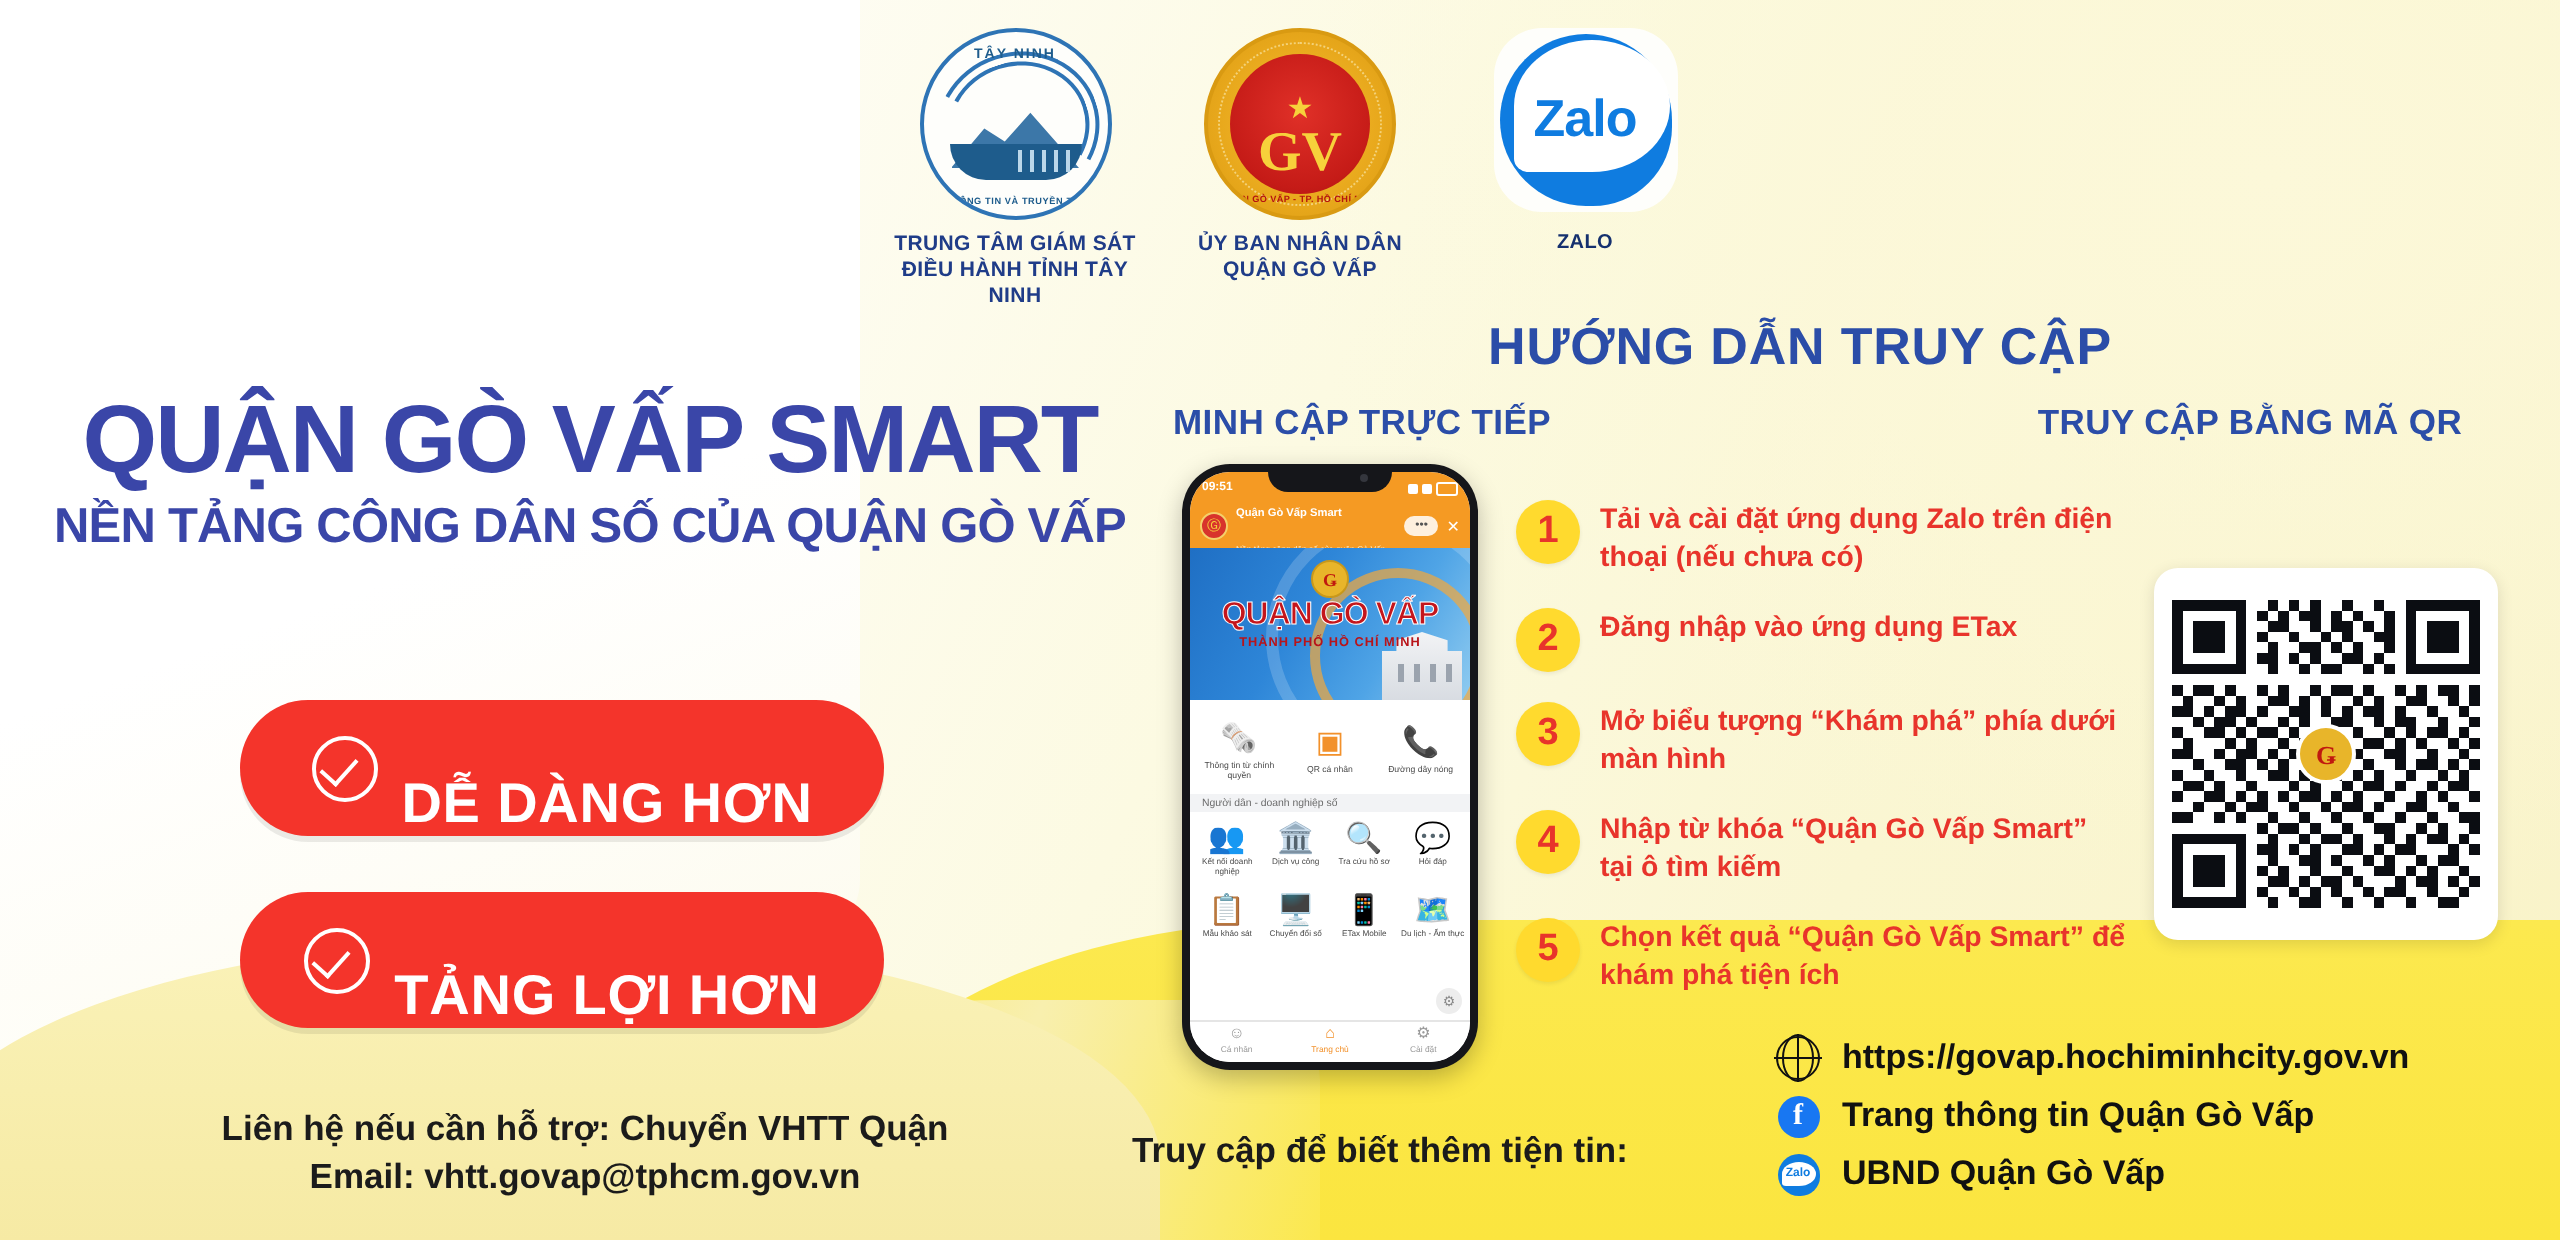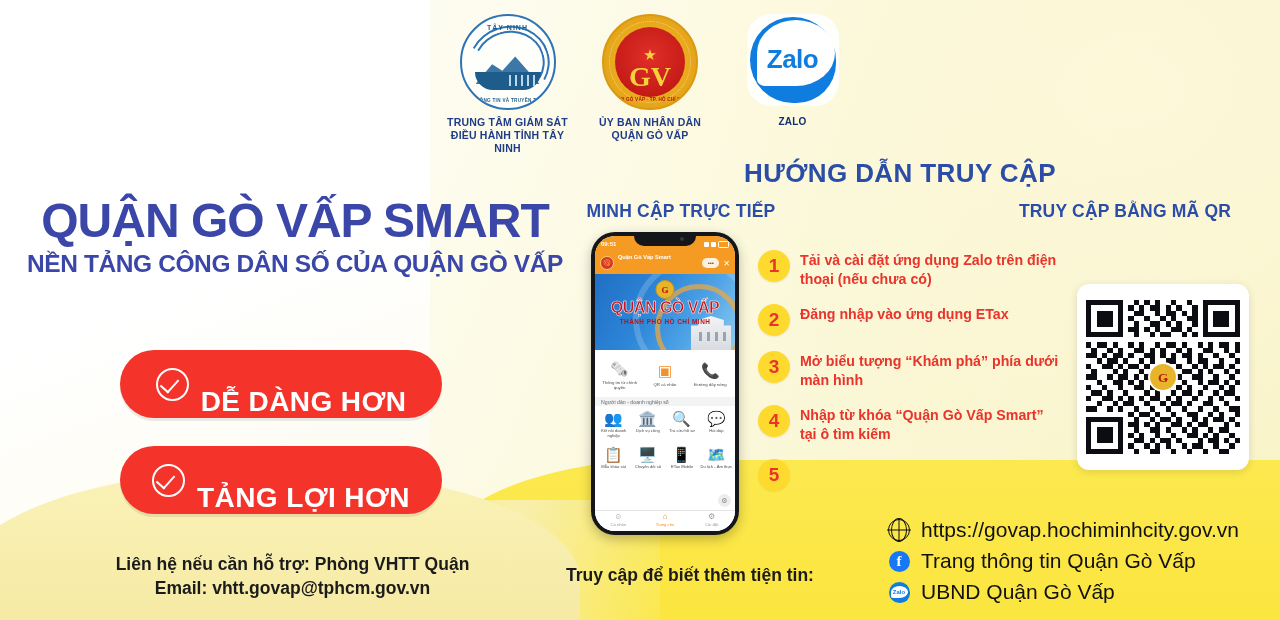--- a/index.html
+++ b/index.html
@@ -191,21 +191,21 @@
   .globe i{position:absolute;left:2px;top:-1.8px;bottom:-1.8px;right:2px;border:1.5px solid #111;
     border-radius:50%;}
   .fb{width:21px;height:21px;border-radius:50%;background:#1877F2;color:#fff;font-size:15px;
     font-weight:bold;display:flex;align-items:center;justify-content:center;
     font-family:"Liberation Serif",serif;}
   .zl{width:21px;height:21px;border-radius:50% 50% 46% 50%;background:#0F7CE0;position:relative;
     display:flex;align-items:center;justify-content:center;}
   .zl span{position:absolute;left:2px;top:4px;right:2px;height:12px;background:#fff;
     border-radius:50% 50% 50% 12%;font-size:6px;color:#0F7CE0;font-weight:bold;
     display:flex;align-items:center;justify-content:center;}
-  .link-tx{font-size:21px;font-weight:normal;color:#111;}
+  .link-tx{font-size:17px;font-weight:bold;color:#111;}
 </style>
 </head>
 <body>
 
 <div id="stage">
 
   <div class="bg-base"></div>
   <div class="bg-glow"></div>
   <div class="bg-white-left"></div>
   <div class="bg-band-right2"></div>
@@ -272,21 +272,21 @@
   <div class="cta one">
     <span class="chk"></span>
     <span class="cta-label">DỄ DÀNG HƠN</span>
   </div>
   <div class="cta two">
     <span class="chk"></span>
     <span class="cta-label">TẢNG LỢI HƠN</span>
   </div>
 
   <div class="contact-left">
-    <div>Liên hệ nếu cần hỗ trợ: Phòng VHTT Quận</div>
+    <div>Liên hệ nếu cần hỗ trợ: Chuyển VHTT Quận</div>
     <div>Email: vhtt.govap@tphcm.gov.vn</div>
   </div>
 
   <div class="guide-title">HƯỚNG DẪN TRUY CẬP</div>
   <div class="sec-direct">MINH CẬP TRỰC TIẾP</div>
   <div class="sec-qr">TRUY CẬP BẰNG MÃ QR</div>
 
   <div class="phone">
     <div class="notch">
         <i></i>
@@ -410,20 +410,21 @@
     <div class="step">
       <div class="step-n">3</div>
       <div class="step-t">Mở biểu tượng “Khám phá” phía dưới màn hình</div>
     </div>
     <div class="step">
       <div class="step-n">4</div>
       <div class="step-t">Nhập từ khóa “Quận Gò Vấp Smart” tại ô tìm kiếm</div>
     </div>
     <div class="step">
       <div class="step-n">5</div>
+      <div class="step-t">Chọn kết quả “Quận Gò Vấp Smart” để khám phá tiện ích</div>
     </div>
   </div>
 
   <div class="qr-card">
     <div class="qr-canvas">
       <svg viewBox="0 0 29 29" width="100%" height="100%" shape-rendering="crispEdges">
         <rect width="29" height="29" fill="#fff"></rect>
         <g fill="#0B0D12">
           <path d="M0 0h7v7H0zM22 0h7v7h-7zM0 22h7v7H0z"></path>
         </g>

